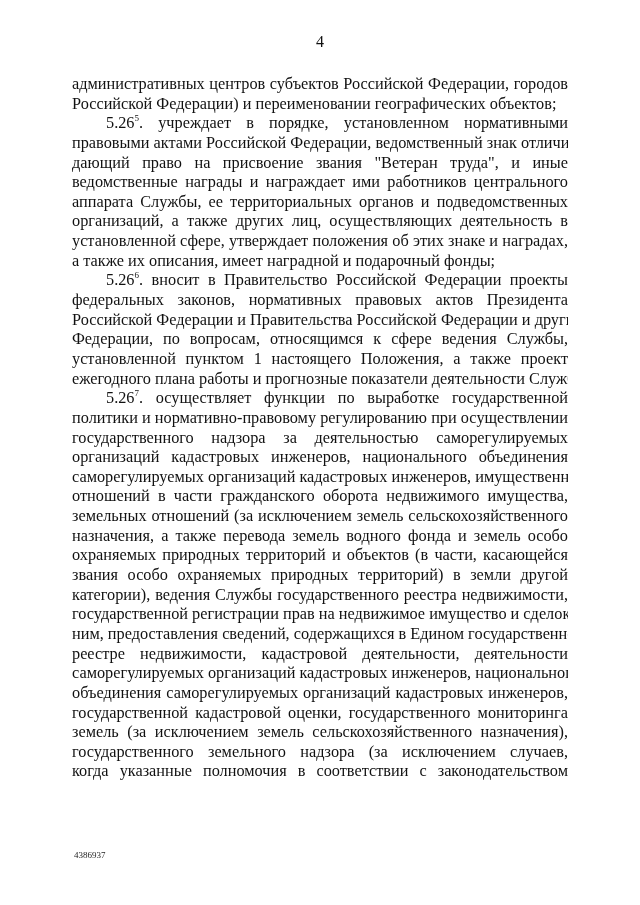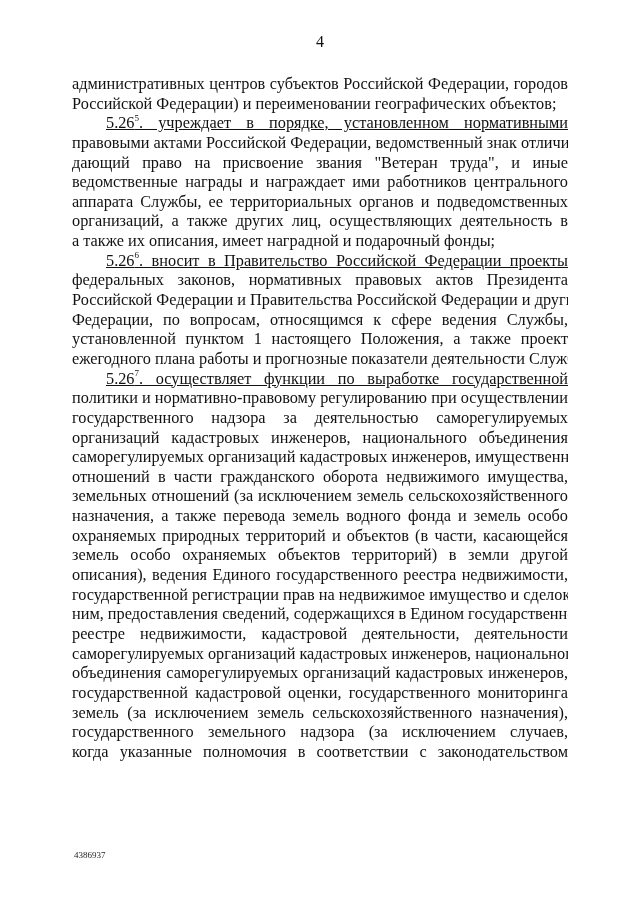--- a/index.html
+++ b/index.html
@@ -38,21 +38,20 @@
       text-align: justify;
       text-align-last: justify;
       overflow: hidden;
     }
     .line.last {
       text-align: right;
       text-align-last: left;
     }
     .line.indent {
       padding-left: 34px;
-      text-decoration: underline;
     }
     .num {
       display: inline;
     }
     .num sup {
       font-size: 9px;
       line-height: 0;
       position: relative;
       top: -1px;
     }
@@ -73,40 +72,41 @@
 <div class="body-text">
   <div class="line">административных центров субъектов Российской Федерации, городов</div>
   <div class="line last">Российской Федерации) и переименовании географических объектов;</div>
 
   <div class="line indent"><span class="num"><span>5.26</span><sup>5</sup></span><span>. учреждает в порядке, установленном нормативными</span></div>
   <div class="line">правовыми актами Российской Федерации, ведомственный знак отличия,</div>
   <div class="line">дающий право на присвоение звания "Ветеран труда", и иные</div>
   <div class="line">ведомственные награды и награждает ими работников центрального</div>
   <div class="line">аппарата Службы, ее территориальных органов и подведомственных</div>
   <div class="line">организаций, а также других лиц, осуществляющих деятельность в</div>
+  <div class="line">установленной сфере, утверждает положения об этих знаке и наградах,</div>
   <div class="line last">а также их описания, имеет наградной и подарочный фонды;</div>
 
   <div class="line indent"><span class="num"><span>5.26</span><sup>6</sup></span><span>. вносит в Правительство Российской Федерации проекты</span></div>
   <div class="line">федеральных законов, нормативных правовых актов Президента</div>
   <div class="line">Российской Федерации и Правительства Российской Федерации и другие</div>
   <div class="line">Федерации, по вопросам, относящимся к сфере ведения Службы,</div>
   <div class="line">установленной пунктом 1 настоящего Положения, а также проект</div>
   <div class="line last">ежегодного плана работы и прогнозные показатели деятельности Службы;</div>
 
   <div class="line indent"><span class="num"><span>5.26</span><sup>7</sup></span><span>. осуществляет функции по выработке государственной</span></div>
   <div class="line">политики и нормативно-правовому регулированию при осуществлении</div>
   <div class="line">государственного надзора за деятельностью саморегулируемых</div>
   <div class="line">организаций кадастровых инженеров, национального объединения</div>
   <div class="line">саморегулируемых организаций кадастровых инженеров, имущественных</div>
   <div class="line">отношений в части гражданского оборота недвижимого имущества,</div>
   <div class="line">земельных отношений (за исключением земель сельскохозяйственного</div>
   <div class="line">назначения, а также перевода земель водного фонда и земель особо</div>
   <div class="line">охраняемых природных территорий и объектов (в части, касающейся</div>
-  <div class="line">земель особо охраняемых объектов территорий) в земли другой</div>
-  <div class="line">описания), ведения Единого государственного реестра недвижимости,</div>
+  <div class="line">звания особо охраняемых природных территорий) в земли другой</div>
+  <div class="line">категории), ведения Службы государственного реестра недвижимости,</div>
   <div class="line">государственной регистрации прав на недвижимое имущество и сделок с</div>
   <div class="line">ним, предоставления сведений, содержащихся в Едином государственном</div>
   <div class="line">реестре недвижимости, кадастровой деятельности, деятельности</div>
   <div class="line">саморегулируемых организаций кадастровых инженеров, национального</div>
   <div class="line">объединения саморегулируемых организаций кадастровых инженеров,</div>
   <div class="line">государственной кадастровой оценки, государственного мониторинга</div>
   <div class="line">земель (за исключением земель сельскохозяйственного назначения),</div>
   <div class="line">государственного земельного надзора (за исключением случаев,</div>
   <div class="line">когда указанные полномочия в соответствии с законодательством</div>
 </div>

